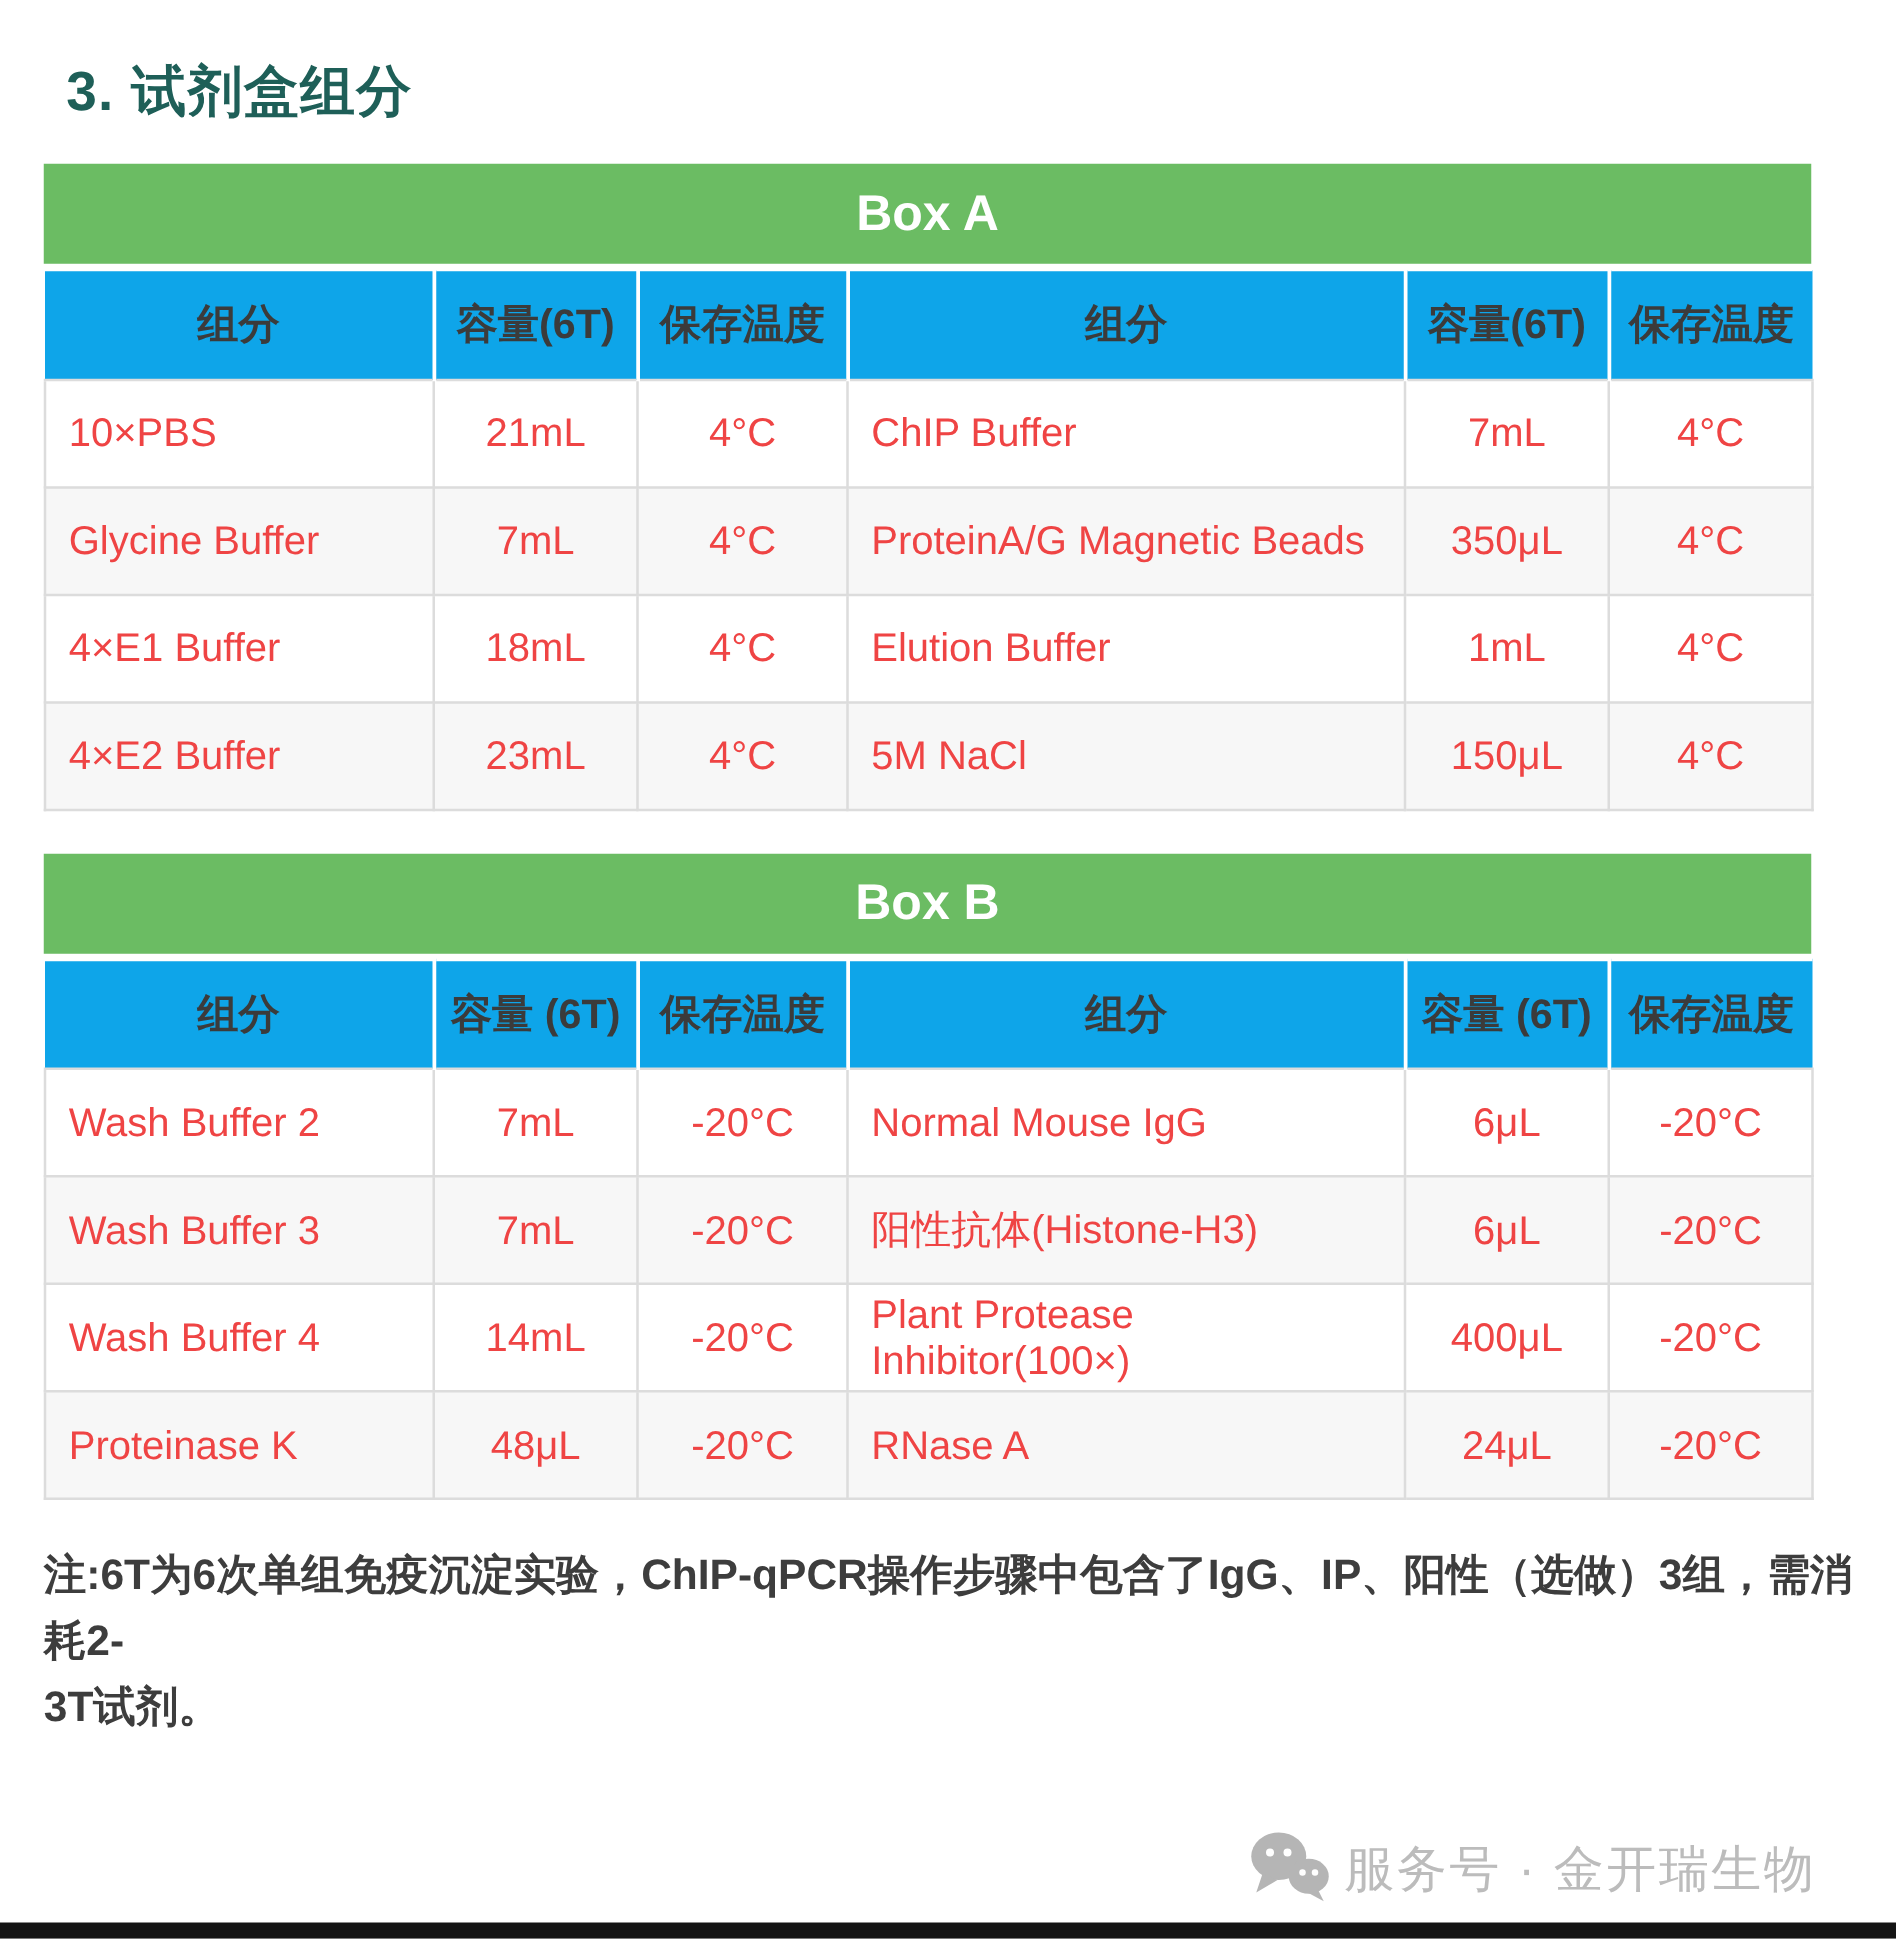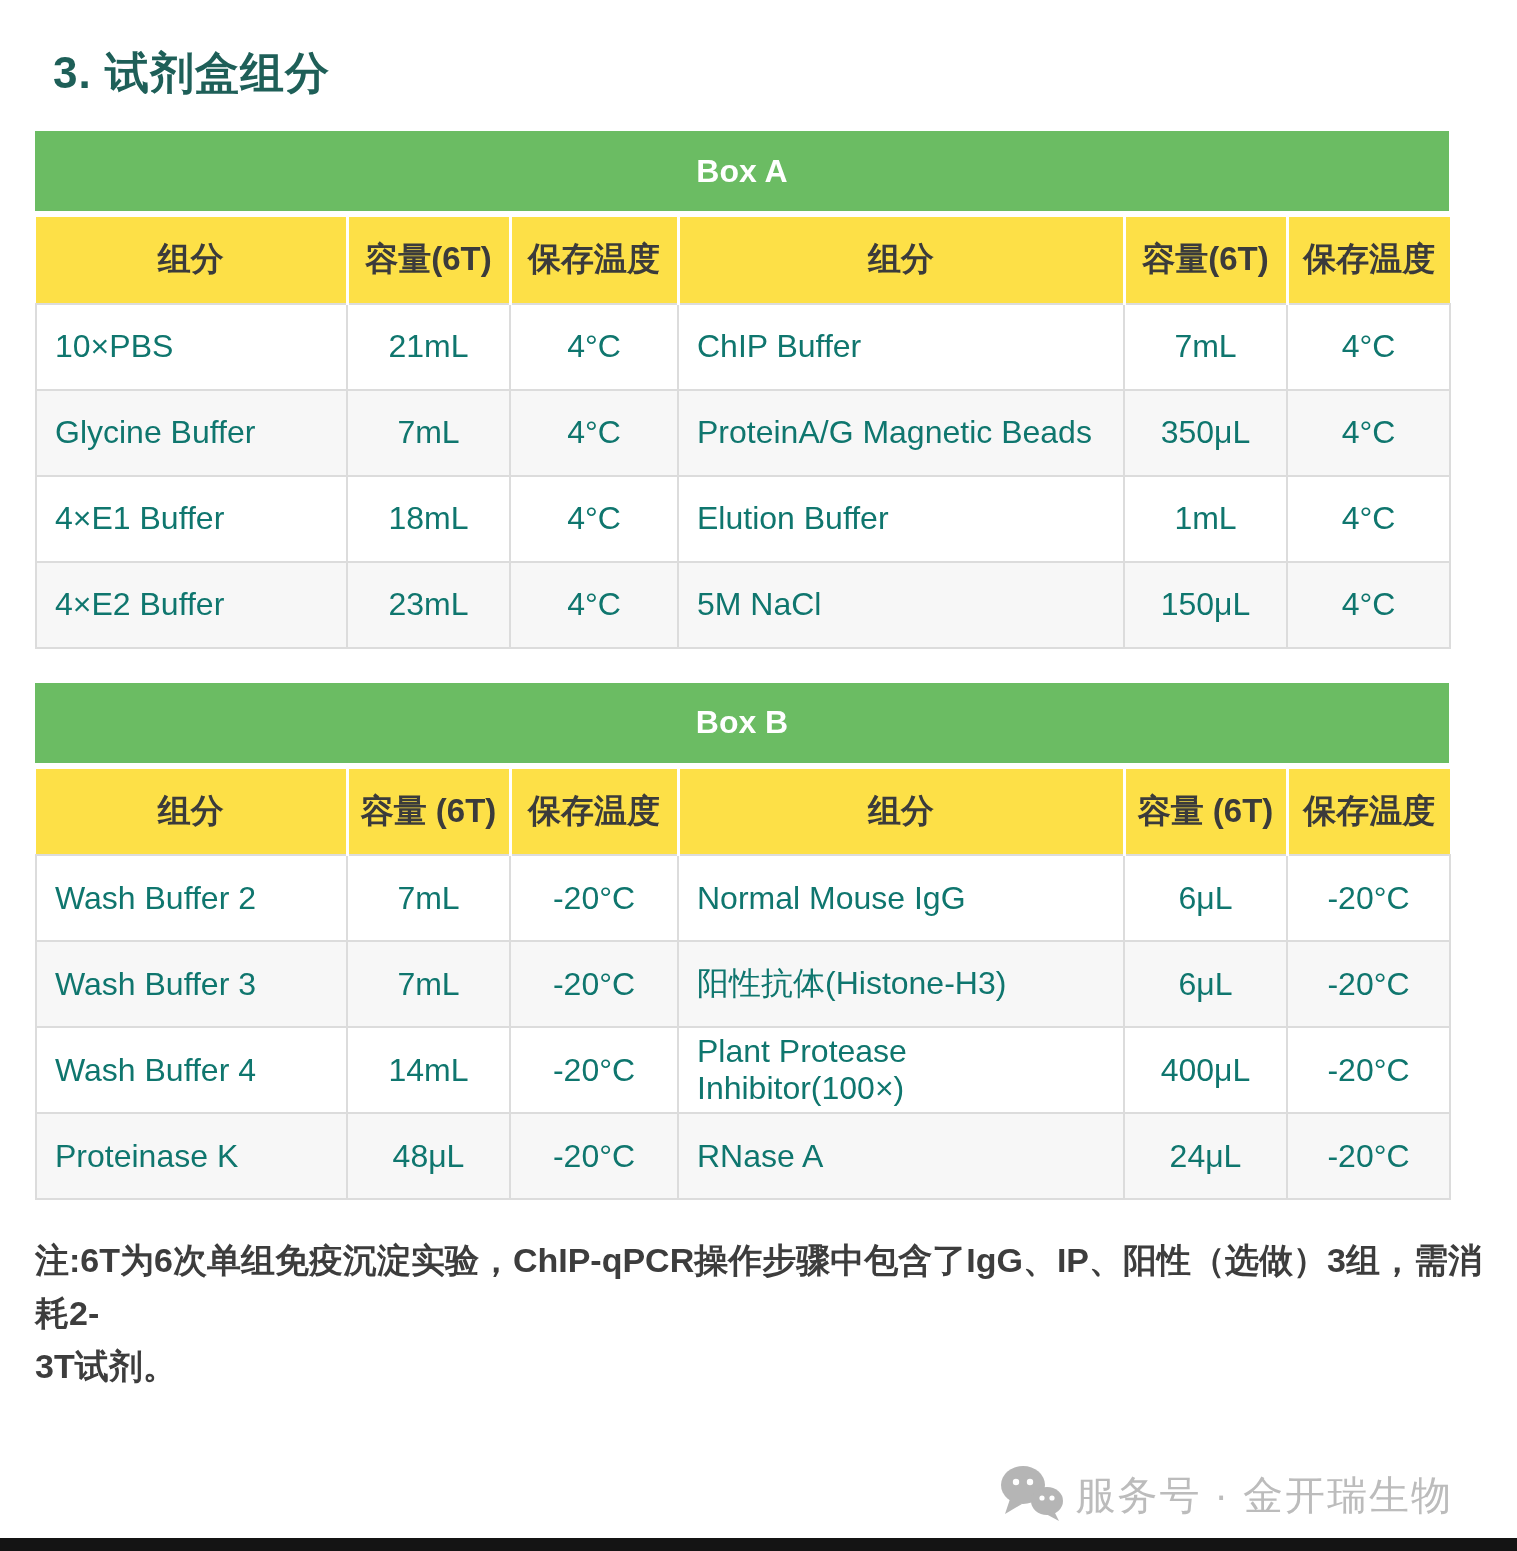--- a/index.html
+++ b/index.html
@@ -16,35 +16,35 @@
     letter-spacing: 1px; margin-bottom: 28px; margin-left: 18px;
   }
 
   .kit-table { width: 1414px; margin-bottom: 34px; }
 
   .band {
     width: 100%; height: 80px; background: #6bbc63;
     display: flex; align-items: center; justify-content: center;
     margin-bottom: 3px;
   }
-  .band span { color: #ffffff; font-size: 32px; font-weight: bold; }
+  .band span { color: #ffffff; font-size: 40px; font-weight: bold; }
 
   table { width: 100%; border-collapse: collapse; table-layout: fixed; }
 
   th {
-    background: #fde047; height: 88px;
+    background: #0ea5e9; height: 88px;
     font-size: 33px; font-weight: bold; color: #3b3b3b;
     text-align: center; vertical-align: middle;
     border: 3px solid #ffffff; border-bottom: 2px solid #dcdcdc;
   }
   th:first-child { border-left: none; }
   th:last-child { border-right: none; }
 
   td {
-    height: 86px; font-size: 32px; color: #0f766e;
+    height: 86px; font-size: 32px; color: #ef4444;
     vertical-align: middle; border: 2px solid #dcdcdc;
     background: #ffffff; text-align: center;
   }
   tbody tr:nth-child(even) td { background: #f7f7f7; }
 
   td.c0, td.c3 { text-align: left; padding-left: 18px; }
   .c0 { width: 311px; }
   .c1 { width: 163px; }
   .c2 { width: 168px; }
   .c3 { width: 446px; }

